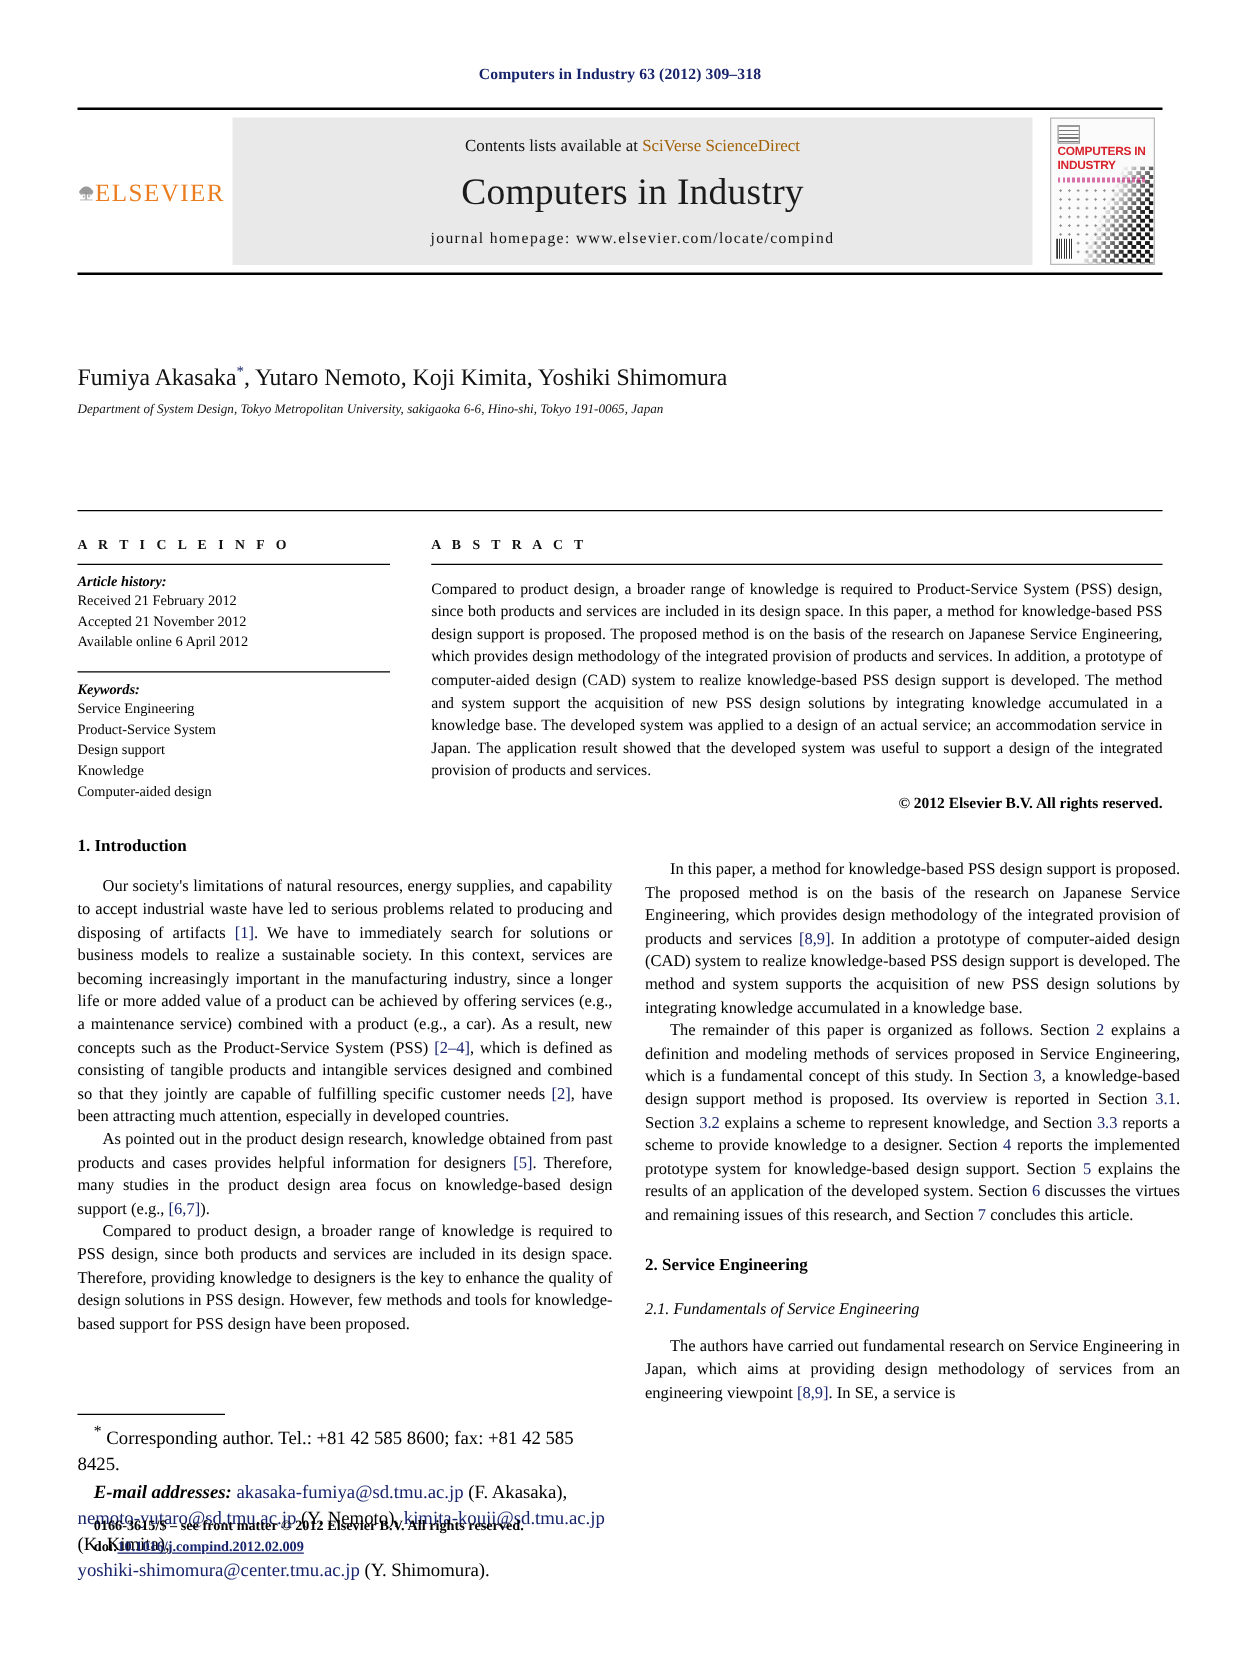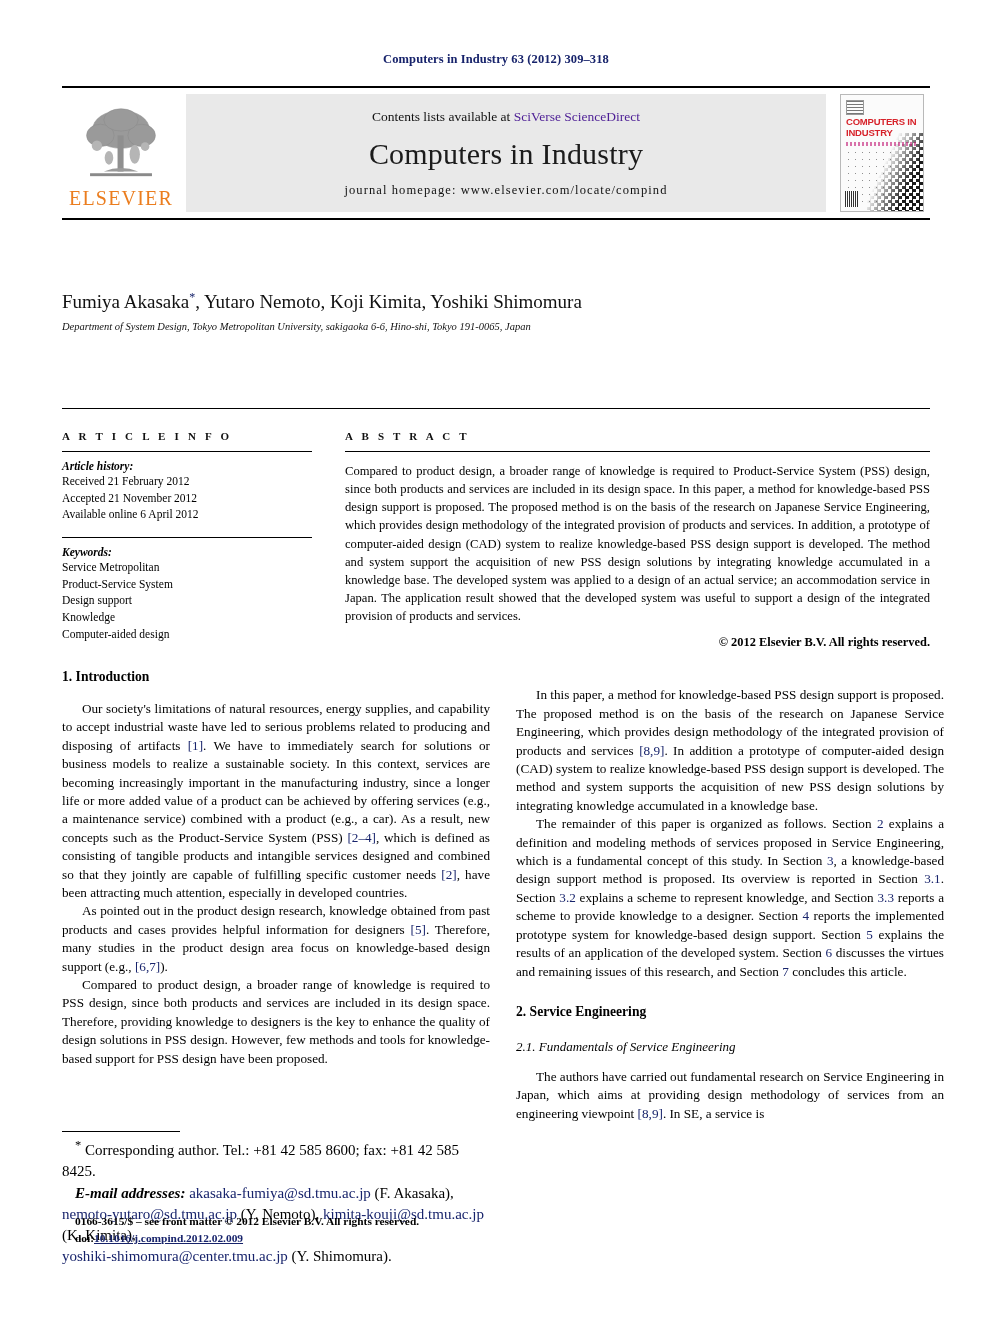--- a/index.html
+++ b/index.html
@@ -49,21 +49,21 @@
   .masthead-inner {
     position: relative;
     height: 100%;
     display: flex;
     align-items: stretch;
   }
   .elsevier-logo {
     width: 118px;
     flex: 0 0 118px;
     display: flex;
-    flex-direction: column;
+    flex-direction: row;
     align-items: center;
     justify-content: center;
     padding-top: 3px;
     box-sizing: border-box;
   }
   .elsevier-tree {
     width: 86px;
     height: 86px;
   }
   .elsevier-word {
@@ -82,21 +82,21 @@
     align-items: center;
     justify-content: center;
     gap: 12px;
     margin: 6px 8px 6px 6px;
   }
   .contents-line {
     font-size: 13.5px;
     color: #111;
   }
   .contents-line a {
-    color: #4c1d95;
+    color: #a16207;
     text-decoration: none;
   }
   .journal-title {
     font-size: 30px;
     color: #1b1b1b;
     letter-spacing: 0.2px;
   }
   .homepage-line {
     font-size: 12.5px;
     letter-spacing: 1.1px;
@@ -394,21 +394,21 @@
 
   <div class="article-info">
     <div class="sec-head">A R T I C L E  I N F O</div>
     <div class="thin-rule"></div>
     <div class="info-label">Article history:</div>
     <div class="info-line">Received 21 February 2012</div>
     <div class="info-line">Accepted 21 November 2012</div>
     <div class="info-line">Available online 6 April 2012</div>
     <div class="kw-rule"></div>
     <div class="info-label">Keywords:</div>
-    <div class="info-line">Service Metropolitan</div>
+    <div class="info-line">Service Engineering</div>
     <div class="info-line">Product-Service System</div>
     <div class="info-line">Design support</div>
     <div class="info-line">Knowledge</div>
     <div class="info-line">Computer-aided design</div>
   </div>
 
   <div class="abstract">
     <div class="sec-head">A B S T R A C T</div>
     <div class="thin-rule"></div>
     <div class="abstract-body">Compared to product design, a broader range of knowledge is required to Product-Service System (PSS) design, since both products and services are included in its design space. In this paper, a method for knowledge-based PSS design support is proposed. The proposed method is on the basis of the research on Japanese Service Engineering, which provides design methodology of the integrated provision of products and services. In addition, a prototype of computer-aided design (CAD) system to realize knowledge-based PSS design support is developed. The method and system support the acquisition of new PSS design solutions by integrating knowledge accumulated in a knowledge base. The developed system was applied to a design of an actual service; an accommodation service in Japan. The application result showed that the developed system was useful to support a design of the integrated provision of products and services.</div>

